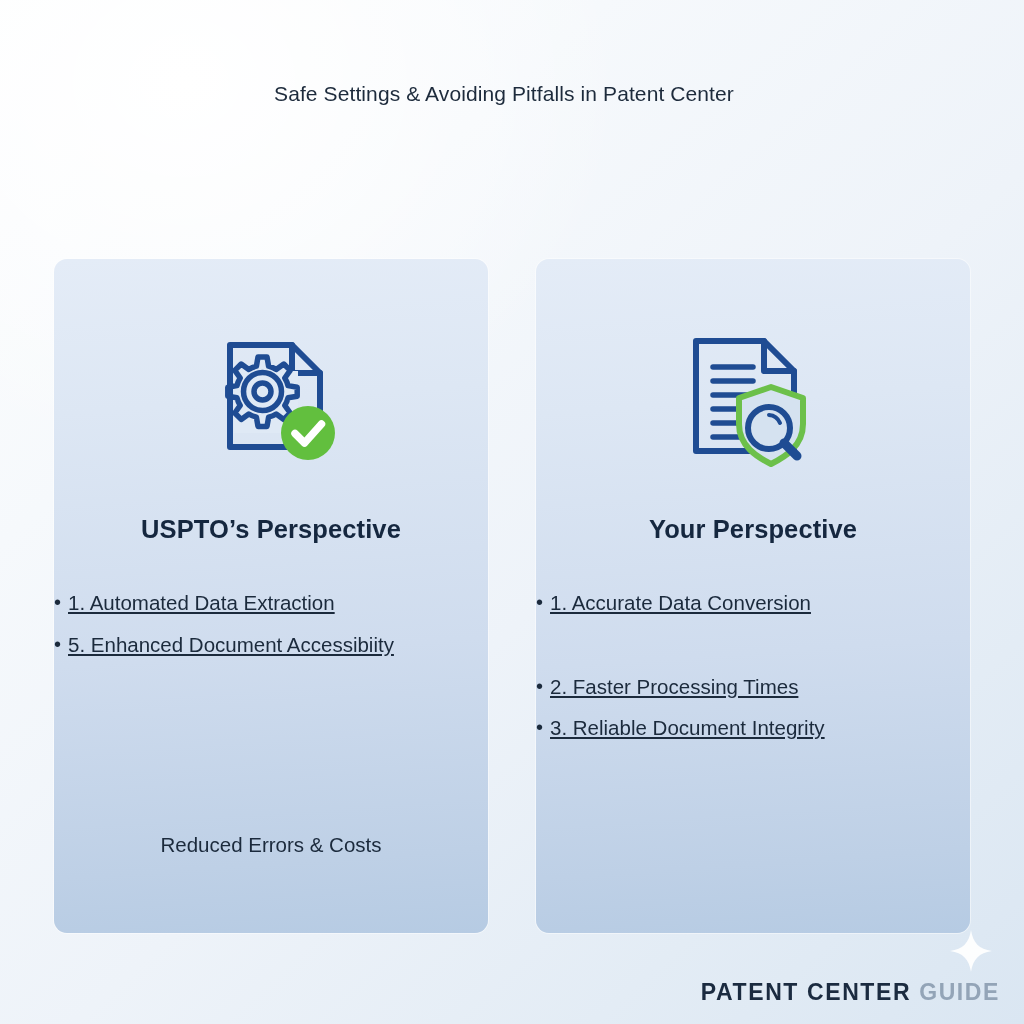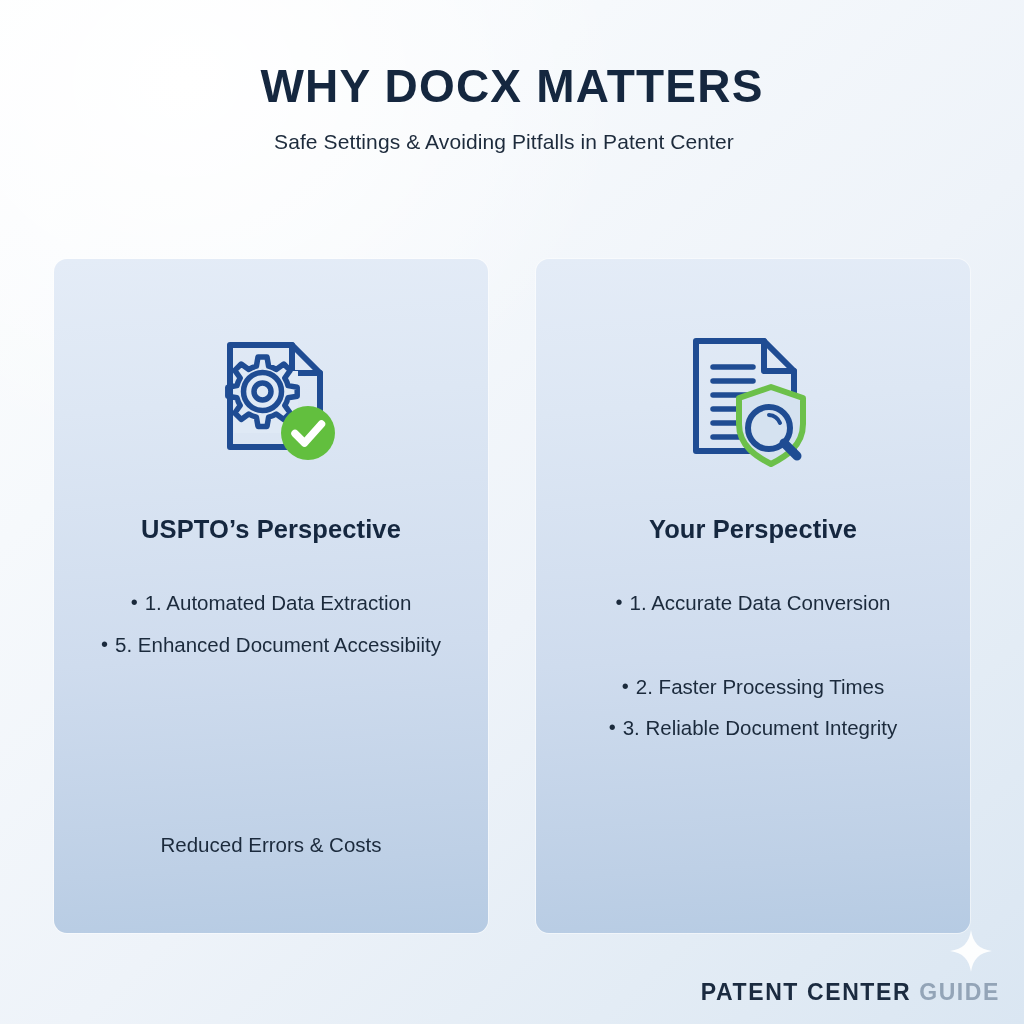--- a/index.html
+++ b/index.html
@@ -95,22 +95,23 @@
     width: 100%;
     text-align: center;
   }
   .bullets.left-list { margin-top: 48px; }
   .bullets.right-list { margin-top: 48px; }
 
   .bullet {
     font-size: 20.5px;
     color: #1b2a3c;
     line-height: 1.0;
-    text-align: center;
+    text-align: left;
     white-space: nowrap;
+    text-decoration: underline;
   }
   .left-list .bullet { margin-bottom: 20px; }
   .right-list .bullet { margin-bottom: 20px; }
   .right-list .bullet.gap-after { margin-bottom: 62px; }
 
   .bullet .dot {
     display: inline-block;
     margin-right: 7px;
     font-size: 20px;
     line-height: 1;
@@ -152,21 +153,20 @@
     width: 46px;
     height: 46px;
   }
 </style>
 </head>
 <body>
 
 <div class="poster">
 
   <div class="header">
-    <h1 class="title">WHY DOCX MATTERS</h1>
     <div class="subtitle">Safe Settings &amp; Avoiding Pitfalls in Patent Center</div>
   </div>
 
   <div class="cards">
 
     <div class="card">
 
       <div class="icon-wrap">
         <svg width="150" height="148" viewBox="0 0 150 148" xmlns="http://www.w3.org/2000/svg">
 

